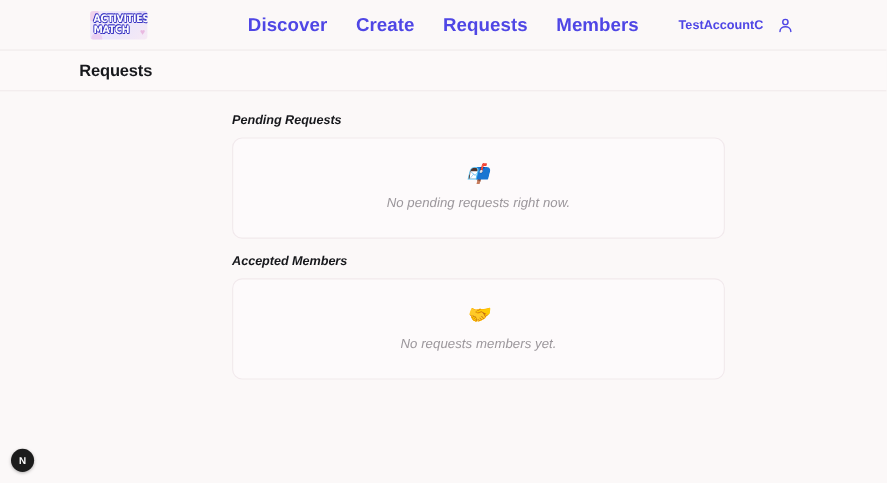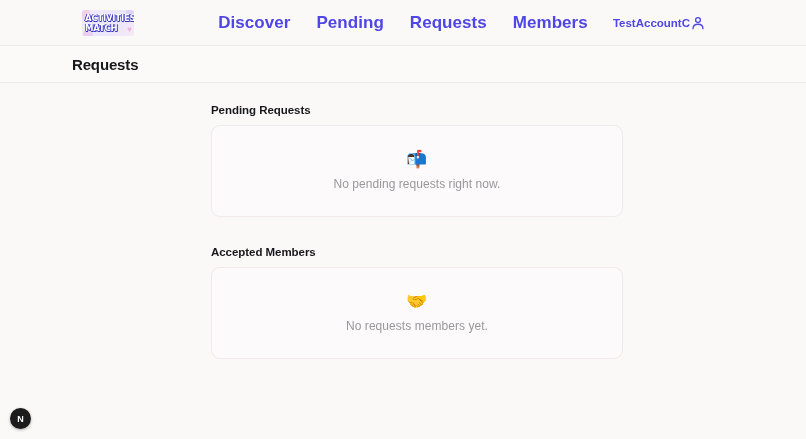--- a/index.html
+++ b/index.html
@@ -90,23 +90,24 @@
     font-size: 17px;
     font-weight: 600;
     color: #4f46e5;
     text-decoration: none;
     letter-spacing: .05px;
     cursor: pointer;
   }
 
   .nav-right {
     position: absolute;
-    right: 100px;
-    display: flex;
-    align-items: center;
+    right: 84px;
+    display: flex;
+    align-items: center;
+    gap: 12px;
     text-align: right;
   }
   .account-name {
     font-size: 11.5px;
     font-weight: 600;
     color: #4f46e5;
     cursor: pointer;
   }
   .avatar-icon {
     width: 16px;
@@ -130,24 +131,25 @@
     font-weight: 700;
     color: #17181c;
     letter-spacing: -0.15px;
   }
 
   
   .content {
     padding: 21px 0 0 0;
   }
   .section {
-    width: 412px;
+    width: 448px;
     margin-left: 211px;
-  }
-  .section + .section { margin-top: 29px; }
+    font-style: italic;
+  }
+  .section + .section { margin-top: 15px; }
 
   .section-heading {
     font-size: 11.5px;
     font-weight: 700;
     color: #17181c;
     margin-bottom: 9px;
     letter-spacing: -0.05px;
   }
 
   .empty-card {
@@ -202,21 +204,21 @@
       <span class="brand-blob b2"></span>
       <span class="brand-blob b3"></span>
       <span class="brand-word">ACTIVITIES</span>
       <span class="brand-word">MATCH</span>
       <span class="brand-heart">♥</span>
     </div>
   </div>
 
   <div class="nav-links">
     <a class="nav-link">Discover</a>
-    <a class="nav-link">Pending</a>
+    <a class="nav-link">Create</a>
     <a class="nav-link">Requests</a>
     <a class="nav-link">Members</a>
   </div>
 
   <div class="nav-right">
     <span class="account-name">TestAccountC</span>
     <span class="avatar-icon">
       <svg viewBox="0 0 24 24" width="16" height="16" fill="none" stroke="#4f46e5" stroke-width="2" stroke-linecap="round" stroke-linejoin="round">
         <circle cx="12" cy="7.5" r="3.6"></circle>
         <path d="M4.6 20.5c0-4.1 3.3-6.6 7.4-6.6s7.4 2.5 7.4 6.6"></path>

